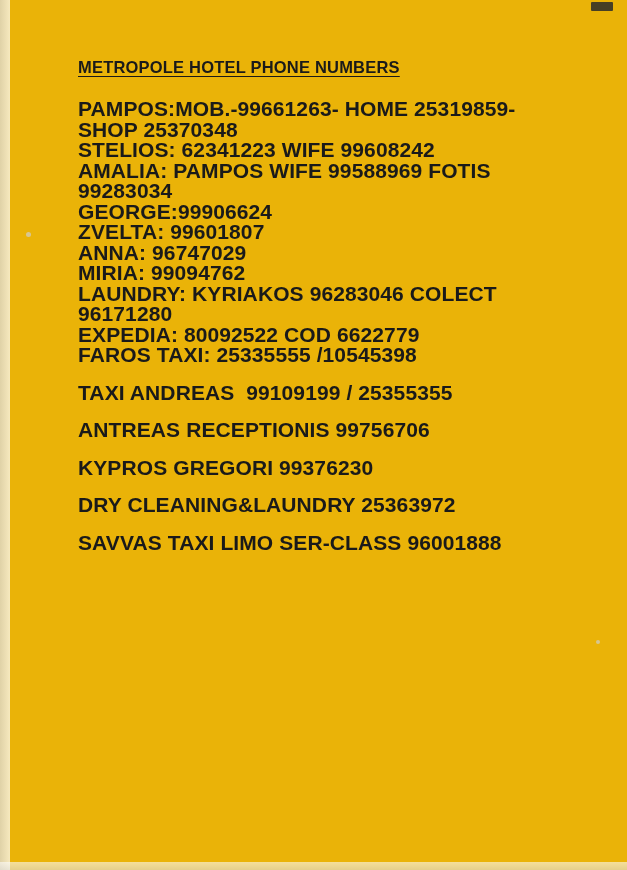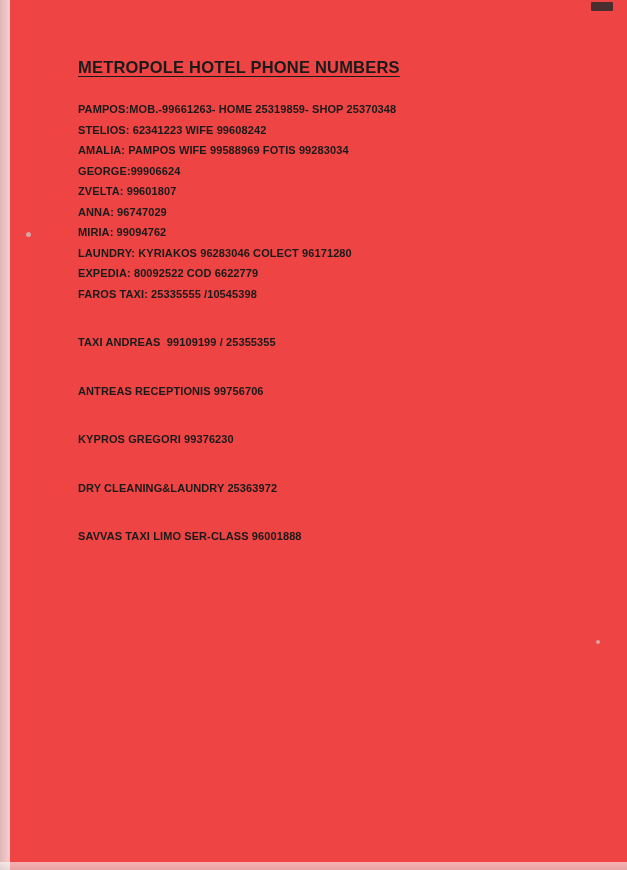--- a/index.html
+++ b/index.html
@@ -11,21 +11,21 @@
     width: 627px;
     height: 870px;
     font-family: "Liberation Sans", sans-serif;
     color: #1a1a1a;
     position: relative;
     overflow: hidden;
   }
   .page {
     position: absolute;
     inset: 0;
-    background: #ef4444;
+    background: #eab308;
   }
   
   .scan-edge-left {
     position: absolute;
     left: 0;
     top: 0;
     width: 10px;
     height: 870px;
     background: linear-gradient(to right, #dcdcdc, #fbfbfb);
     opacity: .75;
@@ -70,32 +70,32 @@
     text-decoration: underline;
     text-underline-offset: 3px;
     margin: 0 0 22px 0;
     white-space: nowrap;
   }
 
   .block {
     margin: 0 0 9px 0;
   }
   .line {
-    font-size: 11px;
+    font-size: 21px;
     font-weight: bold;
     line-height: 20.5px;
     letter-spacing: .1px;
     white-space: pre-wrap;
     margin: 0;
   }
   .group-dense .line {
     line-height: 20.5px;
   }
   .spaced {
-    margin-top: 28px;
+    margin-top: 17px;
   }
   .footer-note {
     font-size: 15px;
     font-weight: bold;
     line-height: 20px;
     margin-top: 22px;
   }
 </style>
 </head>
 <body>

